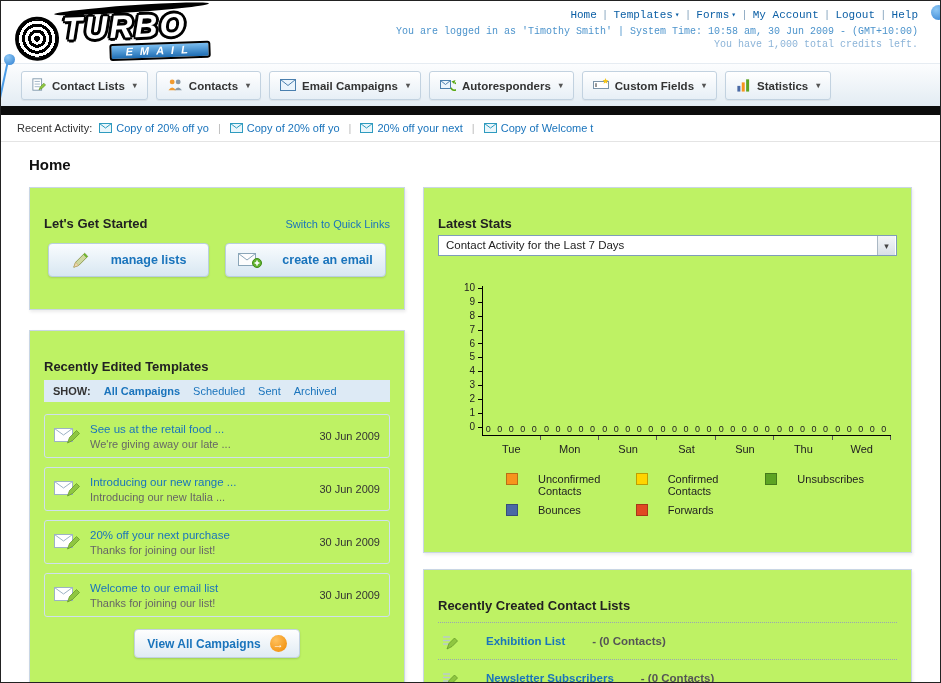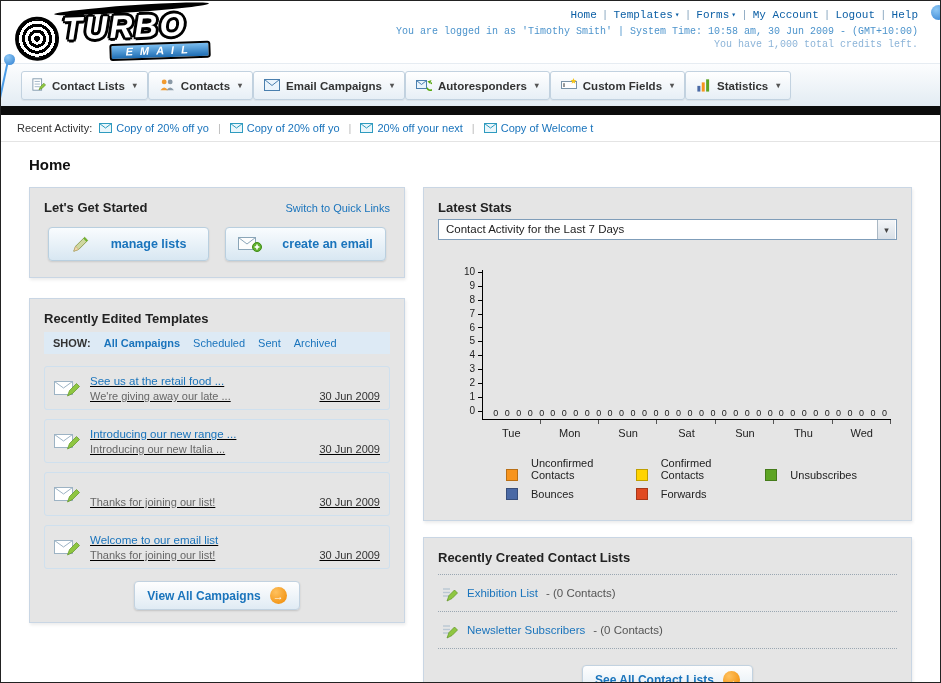--- a/index.html
+++ b/index.html
@@ -27,61 +27,61 @@
 
   .header-right { text-align:right; padding-top:2px; padding-right:10px;font-family:Liberation Mono, monospace; }
   .top-links { font-size:11px; color:#0c5fa5; }
   .top-links a { color:#0c5fa5; text-decoration:none; cursor:pointer; }
   .top-links .sep::before { content:"|"; color:#8aa7c0; margin:0 5px; }
   .caret { font-size:8px; color:#0c5fa5; margin-left:2px; vertical-align:1px; }
   .login-info { font-size:10px; color:#4d94cc; margin-top:5px; }
   .credits { font-size:10px; color:#8cb4d8; margin-top:2px; }
 
   
-  .tabbar { display:flex; padding:7px 14px 6px 20px; background:linear-gradient(#fcfdfe,#e3ecf3);
+  .tabbar { display:flex; gap:8px; padding:7px 14px 6px 20px; background:linear-gradient(#fcfdfe,#e3ecf3);
     border-top:1px solid #e6ecf2; }
   .tab { display:inline-flex; align-items:center; gap:6px; padding:5px 10px;
     background:linear-gradient(#ffffff,#e7eff6); border:1px solid #c2d2e0; border-radius:3px;
     font-size:11.5px; font-weight:bold; color:#333; cursor:pointer; box-shadow:0 1px 1px rgba(0,0,0,.06); }
   .tab .caret { color:#555; }
   .black-bar { height:9px; background:#0c0c0c; }
 
   
   .activity-bar { display:flex; align-items:center; gap:7px; padding:7px 16px; font-size:11px; color:#333;
     background:#fff; border-bottom:1px solid #e4e4e4; }
   .activity-item { display:inline-flex; align-items:center; gap:4px; color:#1a74bc; cursor:pointer; }
   .activity-bar .sep::before { content:"|"; color:#bbb; margin:0 2px; }
 
   
   .main { padding:12px 28px 0; }
   .page-title { font-size:15px; font-weight:bold; color:#111; margin:2px 0 14px; }
   .columns { display:flex; gap:18px; align-items:flex-start; }
   .col-left { width:376px; flex:none; }
   .col-right { flex:1; max-width:492px; }
 
-  .panel { background:#e5e5e5; border:1px solid #c9d6e4; box-shadow:1px 2px 3px rgba(0,0,0,.08); padding:12px 14px; }
+  .panel { background:#bef264; border:1px solid #c9d6e4; box-shadow:1px 2px 3px rgba(0,0,0,.08); padding:28px 14px; }
   .panel-head { display:flex; justify-content:space-between; align-items:center; margin-bottom:10px; }
   .panel-title { font-size:13px; font-weight:bold; color:#222; }
   .quick-link { font-size:11px; color:#1a74bc; text-decoration:none; cursor:pointer; }
 
   
   .panel-get-started { margin-bottom:20px; }
   .gs-buttons { display:flex; gap:16px; padding:2px 4px 4px; }
   .gs-btn { flex:1; display:flex; align-items:center; justify-content:center; gap:20px; padding:7px 6px;
     background:linear-gradient(#f9fcfe,#d8e7f2); border:1px solid #b9cfdf; border-radius:4px;
     color:#1a74bc; font-weight:bold; font-size:12.5px; cursor:pointer; box-shadow:0 1px 2px rgba(0,0,0,.12); }
 
   
   .filter-bar { display:flex; gap:13px; background:#ddeaf5; padding:5px 9px;
     font-size:11px; margin:6px 0 12px; }
   .filter-label { font-weight:bold; color:#333; }
   .filter-link { color:#1a74bc; cursor:pointer; }
   .filter-link.selected { font-weight:bold; }
-  .campaign-item { display:flex; gap:9px; align-items:flex-end; border:1px solid #cfe0ee; border-radius:3px;
-    padding:7px 9px; margin-bottom:9px; min-height:44px;text-decoration:underline; }
+  .campaign-item { display:flex; gap:9px; align-items:center; border:1px solid #cfe0ee; border-radius:3px;
+    padding:7px 9px; margin-bottom:9px; min-height:44px; }
   .item-icon { flex:none; margin-top:1px; }
   .item-body { flex:1; }
   .item-title { font-size:11.5px; color:#1a74bc; cursor:pointer; }
   .item-sub { font-size:11px; color:#666; margin-top:3px; }
   .item-date { font-size:11px; color:#333; white-space:nowrap; }
   .btn-row { text-align:center; margin-top:12px; }
   .pill-btn { display:inline-flex; align-items:center; gap:9px; padding:5px 12px;
     background:linear-gradient(#fefefe,#e0ebf4); border:1px solid #c2d2e0; border-radius:4px;
     color:#1a74bc; font-weight:bold; font-size:12px; cursor:pointer; box-shadow:0 1px 2px rgba(0,0,0,.15); }
   .arrow-circle { width:17px; height:17px; border-radius:50%; color:#fff; font-size:11px; font-weight:bold;
@@ -95,36 +95,36 @@
     background:linear-gradient(#f4f6f8,#d9e0e7); border-left:1px solid #aab8c4;
     display:flex; align-items:center; justify-content:center; font-size:9px; color:#444; }
 
   .chart-wrap { margin:30px 6px 8px 26px; }
   .chart { display:flex; }
   .y-axis { display:flex; flex-direction:column; justify-content:space-between; height:150px;
     font-size:10px; color:#222; text-align:right; transform:translateY(-4px); }
   .y-label::after { content:""; display:inline-block; width:4px; height:1px; background:#000; margin-left:3px; vertical-align:middle; }
   .plot-col { flex:1; }
   .plot { height:150px; border-left:1px solid #000; border-bottom:1px solid #000; position:relative; }
-  .zeros-row { position:absolute; left:8px; right:0; bottom:1px; display:flex; }
+  .zeros-row { position:absolute; left:0; right:0; bottom:1px; display:flex; }
   .zero-group { flex:1; text-align:center; font-size:9px; color:#222; letter-spacing:2px; }
   .x-ticks { display:flex; height:4px; }
   .tick-cell { flex:1; border-right:1px solid #555; }
   .day-labels { display:flex; margin-top:3px; font-size:11px; color:#222; }
   .day-label { flex:1; text-align:center; }
 
   .legend { display:grid; grid-template-columns:repeat(3,1fr); gap:7px 8px; margin:18px 4px 4px 42px;
     font-size:11px; color:#222; }
-  .legend-item { display:flex; align-items:flex-end; gap:13px; }
+  .legend-item { display:flex; align-items:flex-start; gap:20px; }
   .legend-swatch { width:12px; height:12px; border:1px solid rgba(0,0,0,.25); flex:none; }
 
   
   .panel-contact-lists { margin-top:16px; }
   .cl-list { border-top:1px dotted #9aa7b2; margin-top:9px; }
-  .cl-item { display:flex; align-items:center; gap:8px; padding:9px 3px; border-bottom:1px dotted #9aa7b2; font-size:11.5px; }
+  .cl-item { display:flex; align-items:center; gap:27px; padding:9px 3px; border-bottom:1px dotted #9aa7b2; font-size:11.5px;font-weight:bold; }
   .cl-name { color:#1a74bc; cursor:pointer; }
   .cl-detail { color:#555; }
 </style>
 </head>
 <body>
 
 <div class="page">
 
   <div class="header">
     <div class="logo">
@@ -315,20 +315,21 @@
             <span class="item-date">30 Jun 2009</span>
           </div>
 
           <div class="campaign-item">
             <span class="item-icon"><svg width="27" height="21" viewBox="0 0 27 21">
                   <rect x="0.5" y="4.5" width="18" height="13" fill="#fff" stroke="#9db3c4"></rect>
                   <path d="M0.5 4.5 L9.5 11 L18.5 4.5" fill="none" stroke="#9db3c4"></path>
                   <path d="M13.5 19 L15.5 13.5 L22.5 6.5 L25.5 9.5 L18.5 16.5 Z" fill="#8fc641" stroke="#5f9423" stroke-width="0.7"></path>
                 </svg></span>
             <span class="item-body">
+              <div class="item-title">20% off your next purchase</div>
               <div class="item-sub">Thanks for joining our list!</div>
             </span>
             <span class="item-date">30 Jun 2009</span>
           </div>
 
           <div class="campaign-item">
             <span class="item-icon"><svg width="27" height="21" viewBox="0 0 27 21">
                   <rect x="0.5" y="4.5" width="18" height="13" fill="#fff" stroke="#9db3c4"></rect>
                   <path d="M0.5 4.5 L9.5 11 L18.5 4.5" fill="none" stroke="#9db3c4"></path>
                   <path d="M13.5 19 L15.5 13.5 L22.5 6.5 L25.5 9.5 L18.5 16.5 Z" fill="#8fc641" stroke="#5f9423" stroke-width="0.7"></path>

